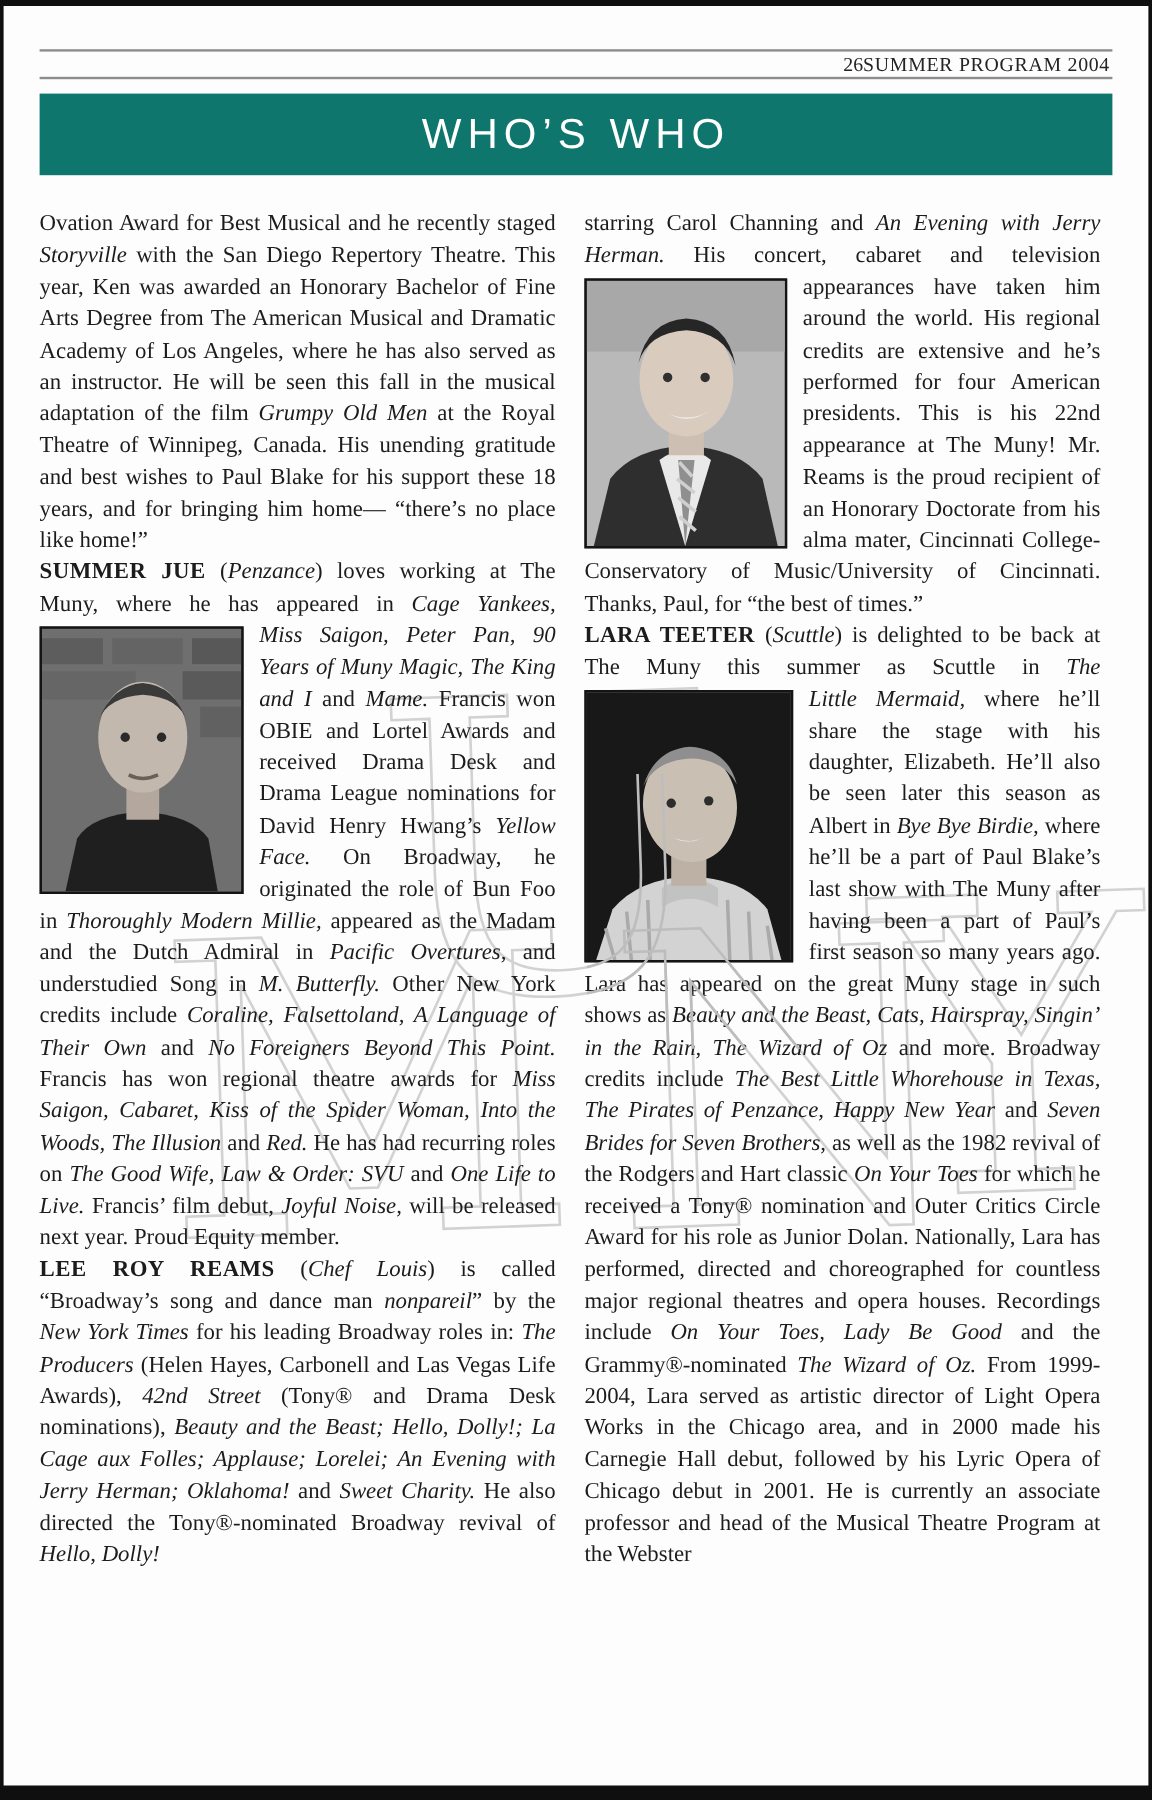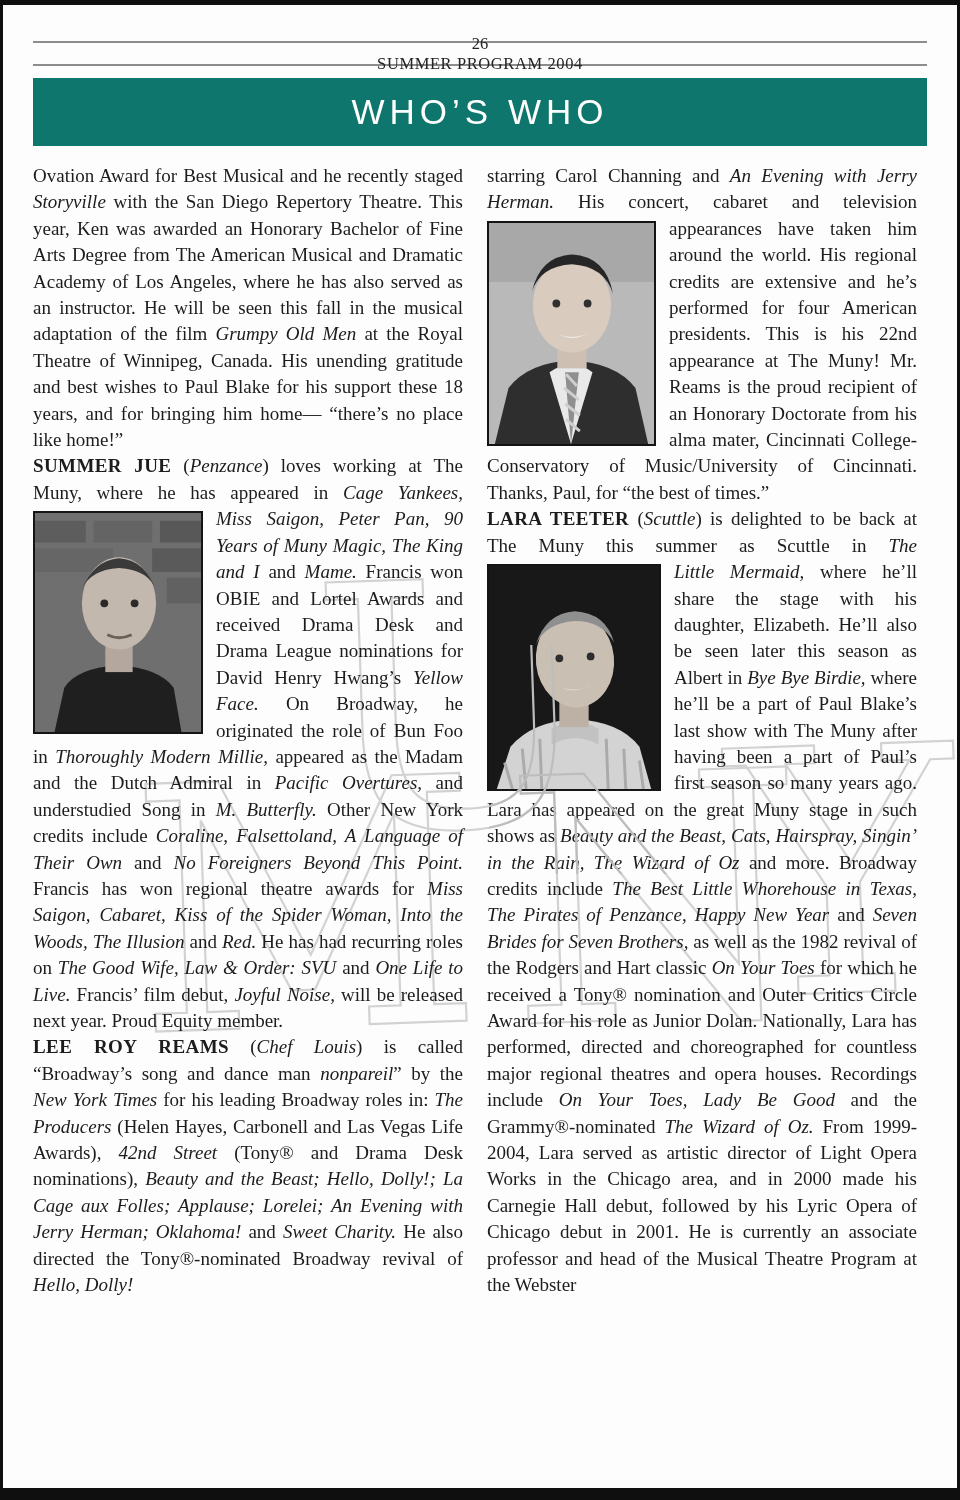--- a/index.html
+++ b/index.html
@@ -9,22 +9,22 @@
     box-sizing:border-box;width:960px;height:1500px;position:relative;
     background:#fdfdfd;color:#1c1c1c;
     border:3px solid #0f0f0f;border-top-width:5px;border-bottom-width:12px;
     padding:0 30px;font-family:"Liberation Serif",serif;overflow:hidden;
   }
 
   
   .pg-header{
     margin-top:36px;height:21px;
     border-top:2px solid #8d8d8d;border-bottom:2px solid #8d8d8d;
-    display:flex;justify-content:center;align-items:center;
-    padding:0 2px;position:relative;z-index:4;flex-direction:column;
+    display:flex;justify-content:flex-end;align-items:center;
+    padding:0 2px;position:relative;z-index:4;
   }
   .pg-num,.pg-right{font-size:16.5px;color:#242424;}
   .pg-right{letter-spacing:0.6px;}
 
   
   .banner{
     margin-top:12px;height:68px;background:#0f766e;
     display:flex;align-items:center;justify-content:center;
     position:relative;z-index:4;
   }
@@ -37,21 +37,21 @@
   .wm{position:absolute;left:0;top:0;width:960px;height:1500px;pointer-events:none;}
   .wm-under{z-index:0;}
   .wm-over{z-index:3;clip-path:inset(640px 296px 631px 486px);}
   .wm text{
     font-family:"DejaVu Serif",serif;fill:none;
     stroke:#d2d2d2;stroke-width:2.2px;
   }
   .wm-over text{stroke:#bdbdbd;}
 
   
-  .columns{display:flex;gap:24px;margin-top:17px;position:relative;z-index:1;}
+  .columns{display:flex;gap:24px;margin-top:28px;position:relative;z-index:1;}
   .col{width:430px;font-size:19px;line-height:26.4px;text-align:justify;color:#1c1c1c;}
   .col p{margin:0;}
   .bio{margin-top:26px;}
   .intro{text-align-last:justify;}
   b{letter-spacing:0.4px;}
 
   
   .photo{
     float:left;display:block;box-sizing:border-box;
     width:170px;height:223px;margin:5px 13px 5px 0;

